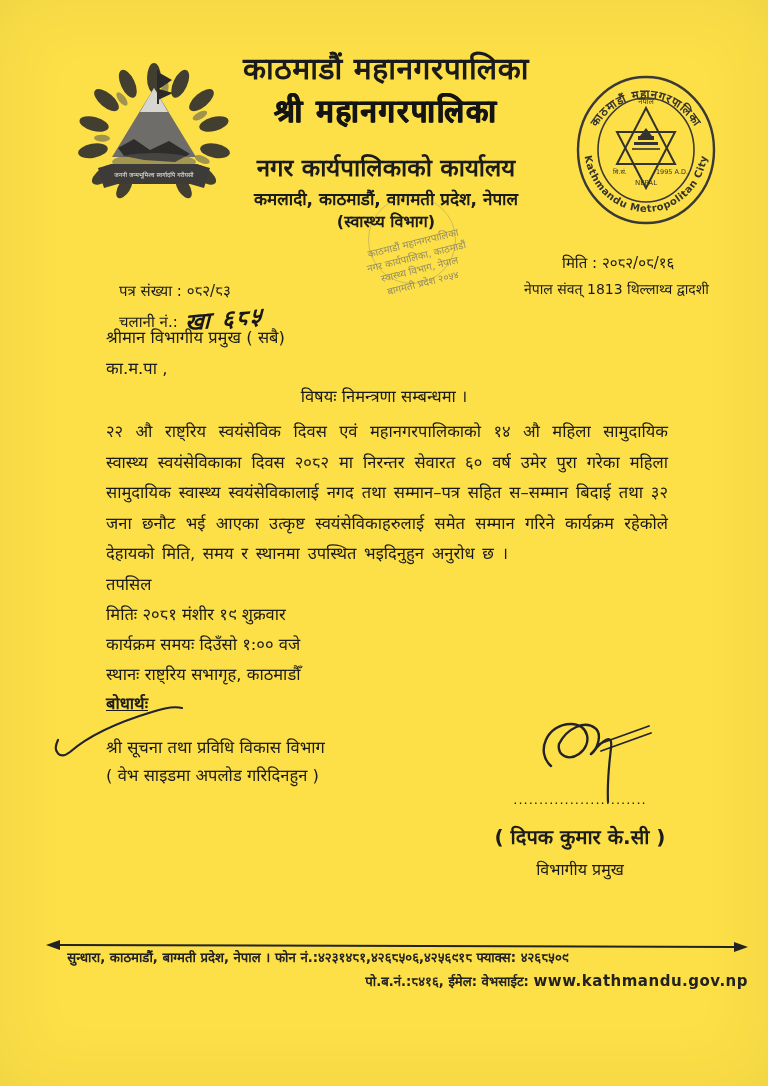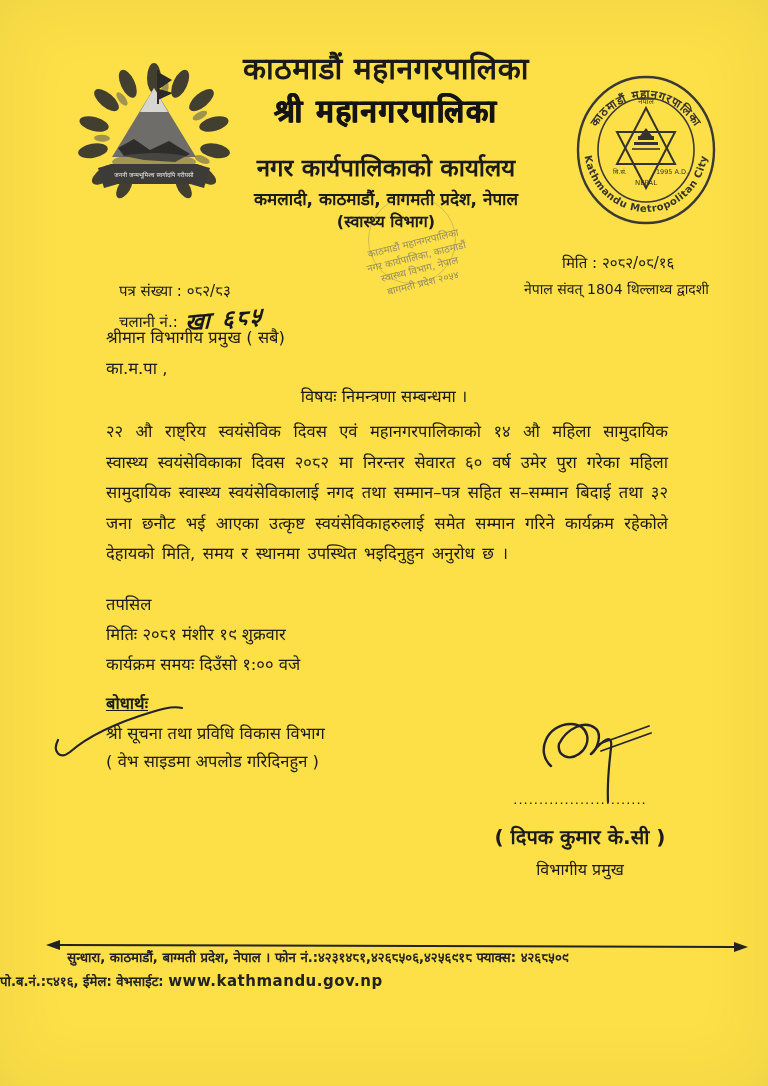--- a/index.html
+++ b/index.html
@@ -41,34 +41,34 @@
   .meta-right{left:524px;top:250px;font-size:15px;line-height:26px;}
   .meta-right .date-line{padding-left:38px;}
   .meta-right .samvat-line{font-size:14px;}
   
   .recipient{left:106px;top:322px;font-size:16.5px;line-height:31px;}
   .subject{left:0;top:384px;width:768px;text-align:center;font-size:16.5px;}
   .body-par{
     left:106px;top:417px;width:562px;font-size:16.5px;line-height:30.5px;
     text-align:justify;word-spacing:2.5px;
   }
-  .details{left:106px;top:590px;font-size:16.5px;line-height:30px;}
+  .details{left:106px;top:570px;font-size:16.5px;line-height:30px;}
   .cc{left:106px;top:690px;font-size:16.5px;line-height:28px;}
-  .cc .cc-head{font-weight:bold;text-decoration:underline;margin-bottom:2px;}
+  .cc .cc-head{font-weight:bold;text-decoration:underline;margin-bottom:16px;}
   .tick-svg{left:52px;top:700px;}
   
   .sig-svg{left:533px;top:710px;}
   .sig-block{left:490px;top:793px;width:180px;text-align:center;}
   .sig-dots{font-size:13px;letter-spacing:1px;line-height:14px;}
   .sig-name{font-size:20px;margin-top:16px;font-weight:bold;}
   .sig-title{font-size:16px;margin-top:8px;}
   
   .footer-line-svg{left:46px;top:938px;}
   .footer-1{left:0;top:948px;width:636px;text-align:center;font-size:13.2px;font-weight:bold;color:#222;}
-  .footer-2{left:0;top:972px;width:748px;text-align:left;font-size:13.2px;font-weight:bold;color:#222;}
+  .footer-2{left:0;top:972px;width:748px;text-align:right;font-size:13.2px;font-weight:bold;color:#222;}
   .website{font-size:15px;font-weight:bold;letter-spacing:.5px;}
   svg text{font-family:"DejaVu Sans","Liberation Sans",sans-serif;}
 </style>
 </head>
 <body>
 
 <div class="page">
 
   <svg class="abs" style="left:72px;top:60px;" width="164" height="156" viewBox="0 0 164 156" aria-hidden="true">
     <g fill="#33322f" opacity="0.92">
@@ -160,36 +160,37 @@
 
   <div class="abs meta-left">
     <div>पत्र संख्या : ०८२/८३</div>
     <div>
       <span>चलानी नं.:</span>
       <span class="hand">खा ६८५</span>
     </div>
   </div>
   <div class="abs meta-right">
     <div class="date-line">मिति : २०८२/०८/१६</div>
-    <div class="samvat-line">नेपाल संवत् 1804 थिल्लाथ्व द्वादशी</div>
+    <div class="samvat-line">नेपाल संवत् 1813 थिल्लाथ्व द्वादशी</div>
   </div>
 
   <div class="abs recipient">
     <div>श्रीमान विभागीय प्रमुख ( सबै)</div>
     <div>का.म.पा ,</div>
   </div>
 
   <div class="abs subject">विषयः निमन्त्रणा सम्बन्धमा ।</div>
 
   <div class="abs body-par">२२ औ राष्ट्रिय स्वयंसेविक दिवस एवं महानगरपालिकाको १४ औ महिला सामुदायिक स्वास्थ्य स्वयंसेविकाका दिवस २०८२ मा  निरन्तर सेवारत ६० वर्ष उमेर पुरा गरेका महिला सामुदायिक स्वास्थ्य स्वयंसेविकालाई नगद तथा सम्मान–पत्र सहित स–सम्मान बिदाई तथा ३२ जना छनौट भई आएका उत्कृष्ट स्वयंसेविकाहरुलाई समेत सम्मान गरिने कार्यक्रम रहेकोले देहायको मिति, समय र स्थानमा उपस्थित भइदिनुहुन अनुरोध छ  ।</div>
 
   <div class="abs details">
     <div>तपसिल</div>
     <div>मितिः २०८१ मंशीर १९ शुक्रवार</div>
     <div>कार्यक्रम समयः दिउँसो १:०० वजे</div>
+    <div>स्थानः राष्ट्रिय सभागृह, काठमाडौँ</div>
   </div>
 
   <div class="abs cc">
     <div class="cc-head">बोधार्थः</div>
     <div>श्री सूचना तथा प्रविधि विकास विभाग</div>
     <div>( वेभ साइडमा अपलोड गरिदिनहुन )</div>
   </div>
 
   <svg class="abs tick-svg" width="150" height="70" viewBox="0 0 150 70" aria-hidden="true">
     <path d="M6,40 C0,52 8,60 18,52 C34,38 60,24 100,12 C112,8 122,6 130,8" fill="none" stroke="#23222a" stroke-width="2.2" stroke-linecap="round"></path>

